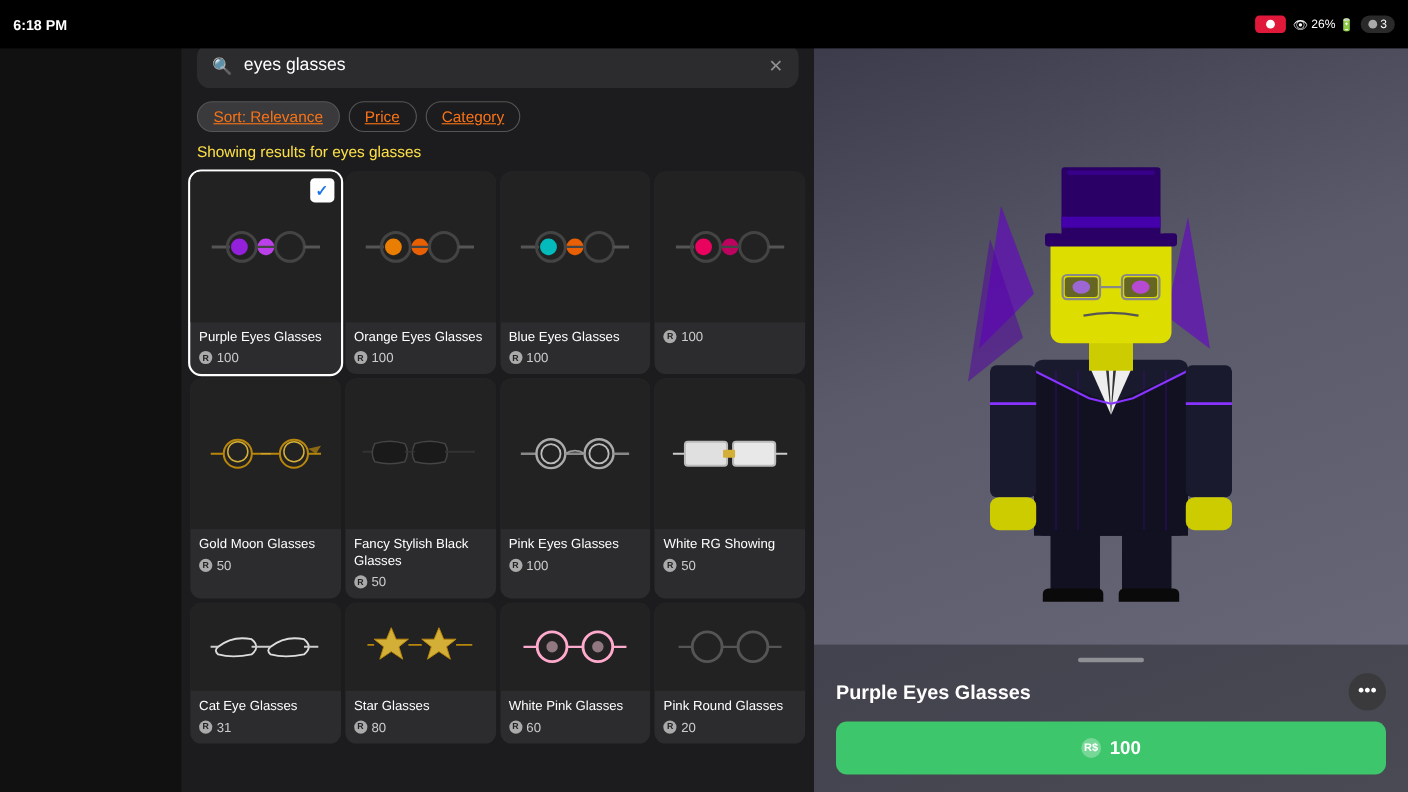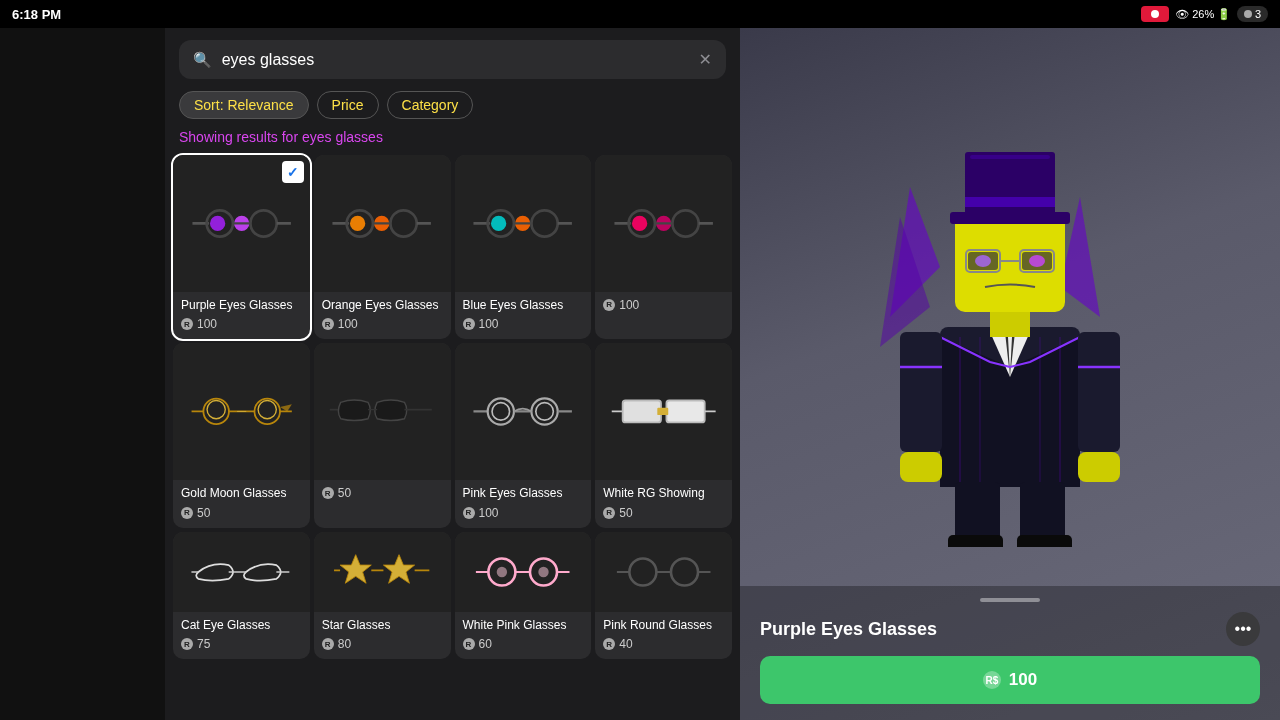--- a/index.html
+++ b/index.html
@@ -12,21 +12,21 @@
       overflow: hidden;
       position: relative;
     }
 
     
     .status-bar {
       position: absolute;
       top: 0;
       left: 0;
       right: 0;
-      height: 28px;
+      height: 44px;
       background: #000;
       display: flex;
       align-items: center;
       justify-content: space-between;
       padding: 0 12px;
       z-index: 10;
     }
     .status-time {
       font-size: 13px;
       color: #fff;
@@ -117,37 +117,38 @@
     
     .filter-row {
       display: flex;
       gap: 8px;
       padding: 0 14px 10px;
     }
     .filter-btn {
       border: 1.5px solid #555;
       background: transparent;
       border-radius: 20px;
-      color: #fde047;
+      color: #f97316;
       font-size: 14px;
       padding: 5px 14px;
       cursor: pointer;
+      text-decoration: underline;
     }
     .filter-btn.active {
       background: #3a3a3c;
     }
 
     
     .results-label {
       padding: 0 14px 10px;
       font-size: 14px;
       color: #ccc;
     }
     .results-label span {
-      color: #d946ef;
+      color: #fde047;
       font-weight: 500;
     }
 
     
     .items-grid {
       display: grid;
       grid-template-columns: repeat(4, 1fr);
       gap: 4px;
       padding: 0 8px;
     }
@@ -478,20 +479,21 @@
           <line x1="3" y1="28" x2="15" y2="28" stroke="#333" stroke-width="2"></line>
 
           <path d="M15 20 Q30 15 45 20 Q50 28 45 38 Q30 42 15 38 Q10 30 15 20Z" fill="#1a1a1a" stroke="#444" stroke-width="1.5"></path>
 
           <path d="M55 20 Q70 15 85 20 Q90 28 85 38 Q70 42 55 38 Q50 30 55 20Z" fill="#1a1a1a" stroke="#444" stroke-width="1.5"></path>
           <line x1="45" y1="28" x2="55" y2="28" stroke="#333" stroke-width="1.5"></line>
           <line x1="85" y1="28" x2="115" y2="28" stroke="#333" stroke-width="2"></line>
         </svg>
       </div>
       <div class="item-info">
+        <div class="item-name">Fancy Stylish Black Glasses</div>
         <div class="item-price">
           <div class="robux-icon">R</div>
           <span>50</span>
         </div>
       </div>
     </div>
 
     <div class="item-card">
       <div class="item-thumbnail">
         <svg class="glasses-img" viewBox="0 0 100 50">
@@ -545,21 +547,21 @@
           <path d="M65 30 Q80 18 100 22 Q110 30 100 38 Q80 42 65 38 Q60 34 65 30Z" fill="none" stroke="#ddd" stroke-width="2"></path>
           <line x1="45" y1="30" x2="65" y2="30" stroke="#ccc" stroke-width="2"></line>
           <line x1="2" y1="30" x2="10" y2="30" stroke="#ccc" stroke-width="2"></line>
           <line x1="100" y1="30" x2="115" y2="30" stroke="#ccc" stroke-width="2"></line>
         </svg>
       </div>
       <div class="item-info">
         <div class="item-name">Cat Eye Glasses</div>
         <div class="item-price">
           <div class="robux-icon">R</div>
-          <span>75</span>
+          <span>31</span>
         </div>
       </div>
     </div>
 
     <div class="item-card">
       <div class="item-thumbnail" style="height:80px;">
         <svg class="glasses-img" viewBox="0 0 120 60">
 
           <path d="M30 10 L35 22 L48 22 L38 30 L42 43 L30 35 L18 43 L22 30 L12 22 L25 22 Z" fill="#d4af37" stroke="#b8860b" stroke-width="1"></path>
           <path d="M80 10 L85 22 L98 22 L88 30 L92 43 L80 35 L68 43 L72 30 L62 22 L75 22 Z" fill="#d4af37" stroke="#b8860b" stroke-width="1"></path>
@@ -605,21 +607,21 @@
           <circle cx="70" cy="25" r="13" fill="none" stroke="#555" stroke-width="2.5"></circle>
           <line x1="43" y1="25" x2="57" y2="25" stroke="#555" stroke-width="2"></line>
           <line x1="5" y1="25" x2="17" y2="25" stroke="#555" stroke-width="2"></line>
           <line x1="83" y1="25" x2="95" y2="25" stroke="#555" stroke-width="2"></line>
         </svg>
       </div>
       <div class="item-info">
         <div class="item-name">Pink Round Glasses</div>
         <div class="item-price">
           <div class="robux-icon">R</div>
-          <span>40</span>
+          <span>20</span>
         </div>
       </div>
     </div>
 
   </div>
 </div>
 
 <div class="right-panel">
   <div class="avatar-area">
 

